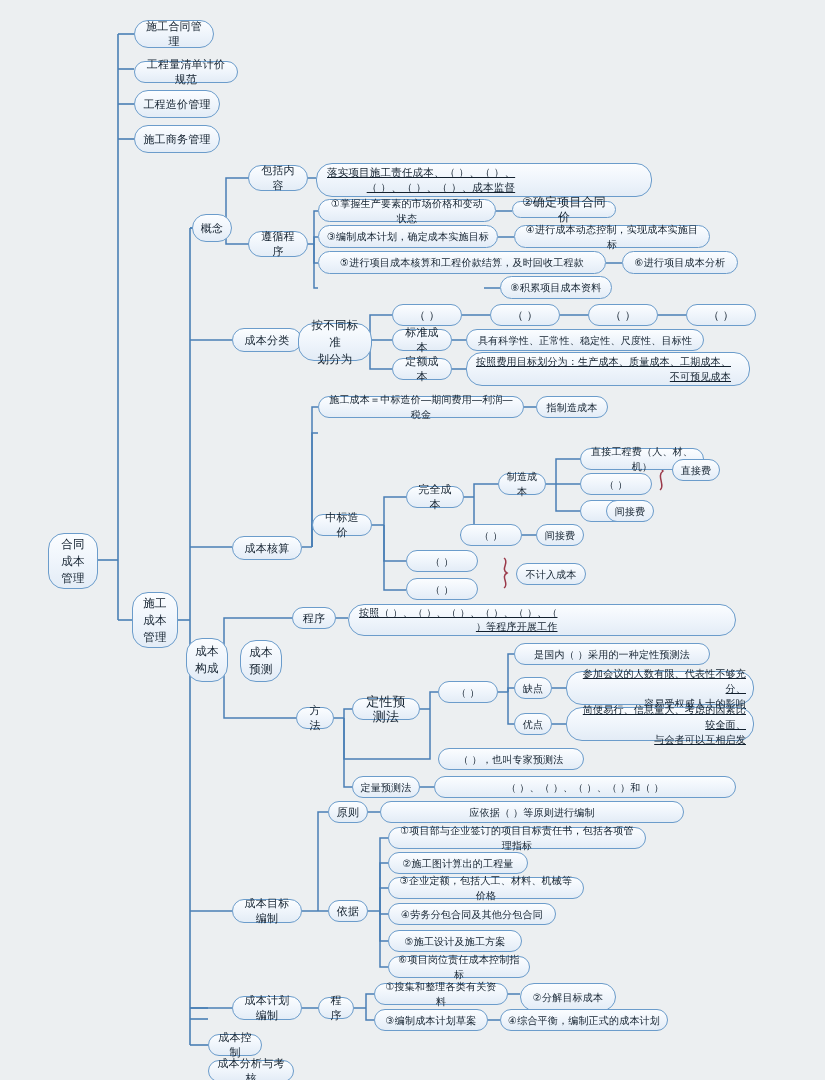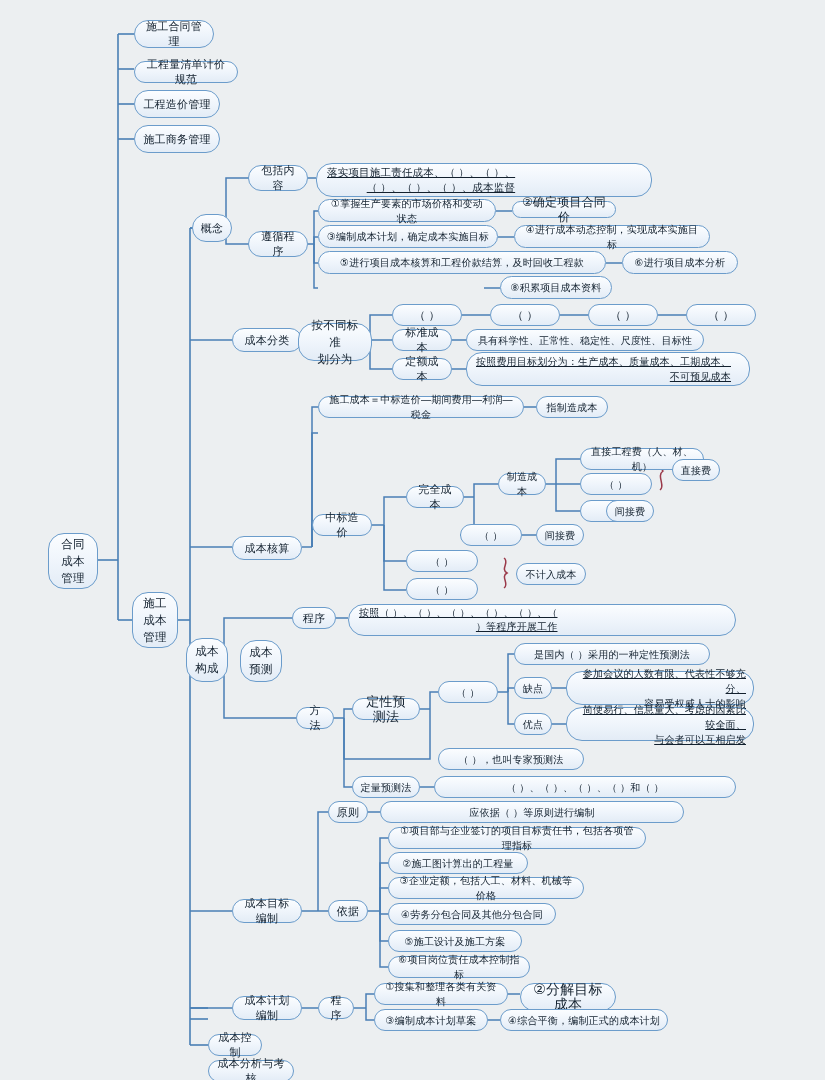--- a/index.html
+++ b/index.html
@@ -310,20 +310,20 @@
   <div class="node" style="left:388px;top:852px;width:140px;height:22px;font-size:10px;">②施工图计算出的工程量</div>
   <div class="node" style="left:388px;top:903px;width:168px;height:22px;font-size:10px;">④劳务分包合同及其他分包合同</div>
   <div class="node" style="left:388px;top:877px;width:196px;height:22px;font-size:10px;">③企业定额，包括人工、材料、机械等价格</div>
   <div class="node" style="left:388px;top:930px;width:134px;height:22px;font-size:10px;">⑤施工设计及施工方案</div>
   <div class="node" style="left:388px;top:956px;width:142px;height:22px;font-size:10px;">⑥项目岗位责任成本控制指标</div>
 
   <div class="node" style="left:232px;top:996px;width:70px;height:24px;">成本计划编制</div>
   <div class="node" style="left:318px;top:997px;width:36px;height:22px;">程序</div>
 
   <div class="node" style="left:374px;top:983px;width:134px;height:22px;font-size:10px;">①搜集和整理各类有关资料</div>
-  <div class="node" style="left:520px;top:983px;width:96px;height:28px;font-size:14px;">②分解目标成本</div>
+  <div class="node" style="left:520px;top:983px;width:96px;height:28px;font-size:10px;">②分解目标成本</div>
   <div class="node" style="left:374px;top:1009px;width:114px;height:22px;font-size:10px;">③编制成本计划草案</div>
   <div class="node" style="left:500px;top:1009px;width:168px;height:22px;font-size:10px;">④综合平衡，编制正式的成本计划</div>
 
   <div class="node" style="left:208px;top:1034px;width:54px;height:22px;">成本控制</div>
   <div class="node" style="left:208px;top:1060px;width:86px;height:22px;">成本分析与考核</div>
 
 </div>
 
 </body></html>

